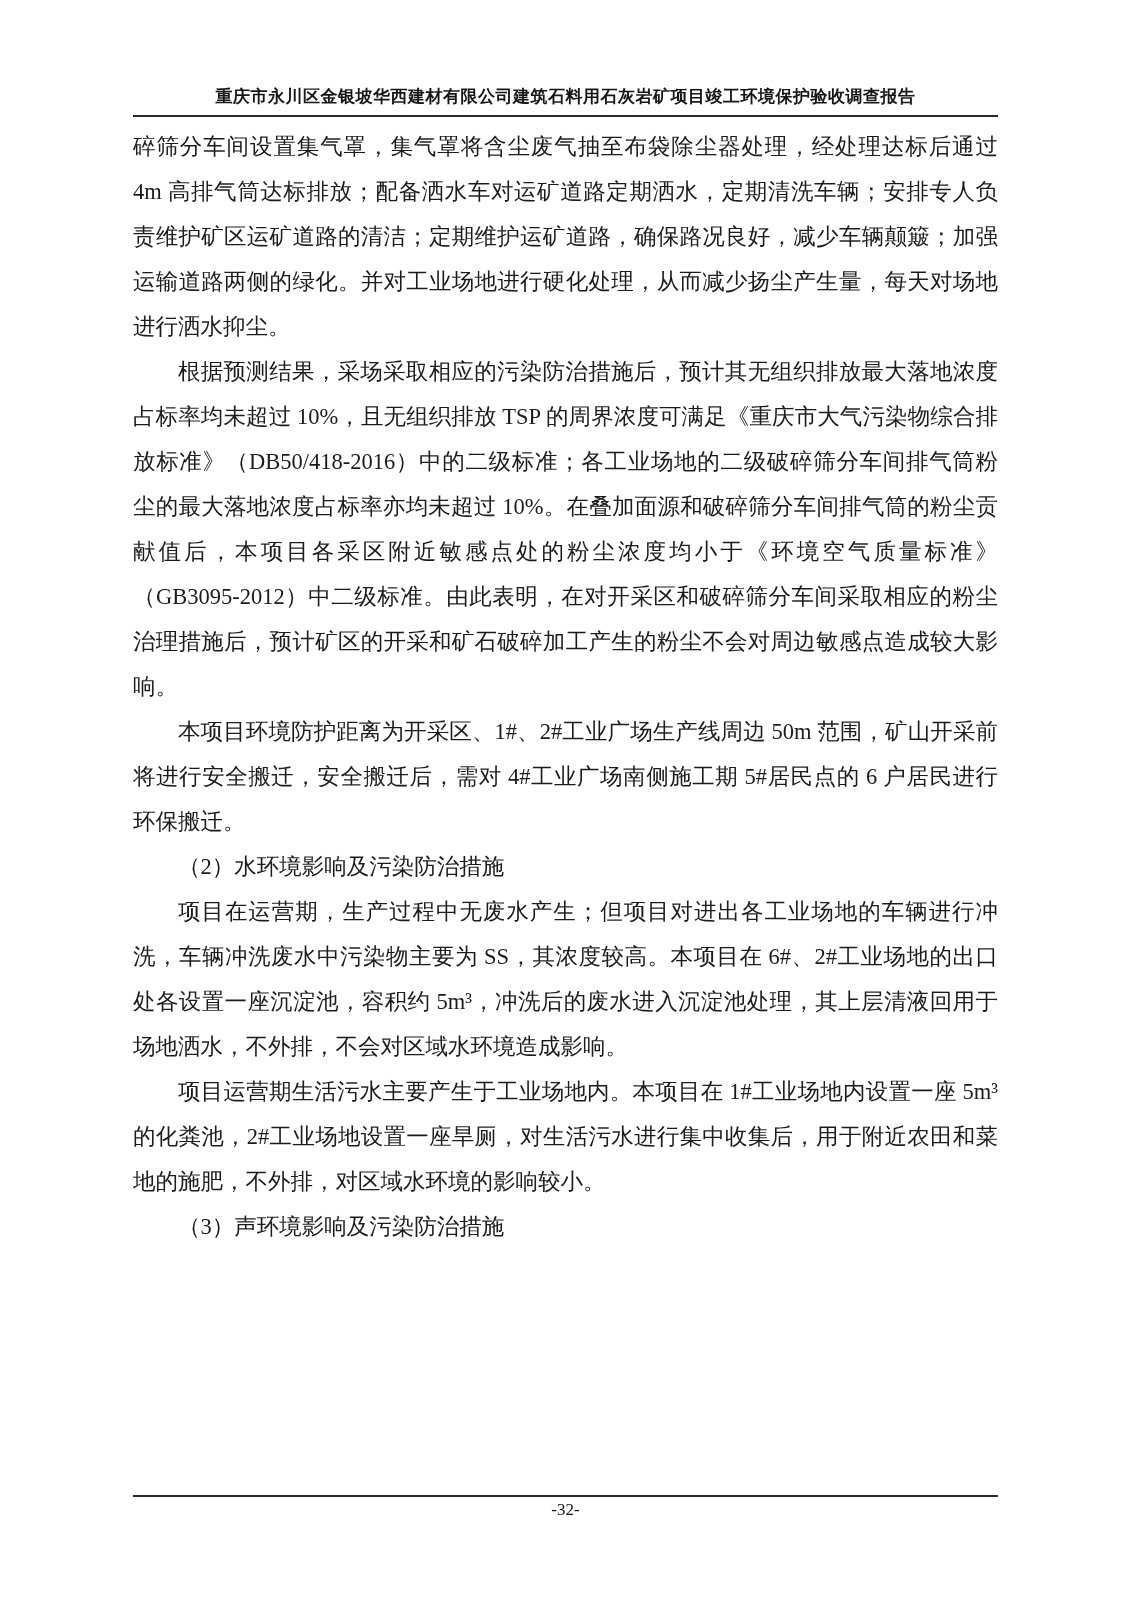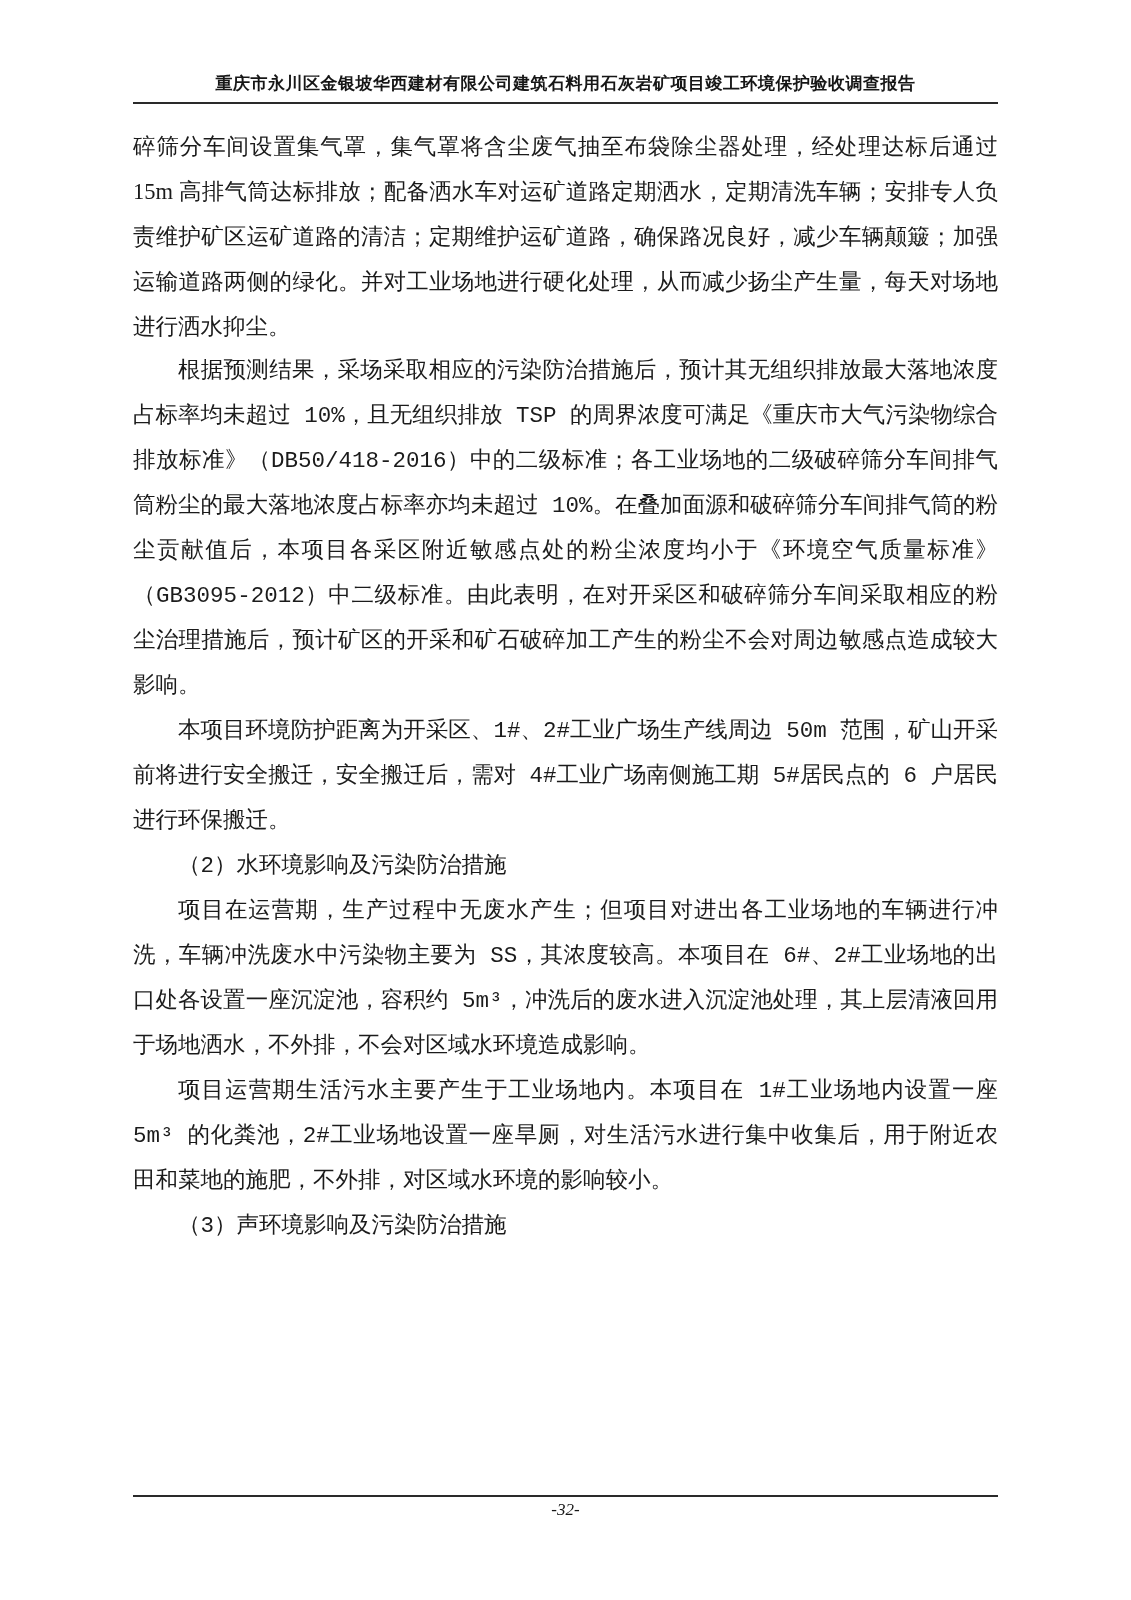--- a/index.html
+++ b/index.html
@@ -12,21 +12,21 @@
     width: 1131px;
     height: 1600px;
     background: #ffffff;
     font-family: "Liberation Serif", "DejaVu Serif", serif;
     color: #1b1b1b;
     overflow: hidden;
   }
   
   .page-header {
     position: absolute;
-    top: 0;
+    top: 13px;
     left: 133px;
     width: 865px;
   }
   .header-title {
     padding-top: 72px;
     text-align: center;
     font-size: 17px;
     font-weight: bold;
     letter-spacing: 0.5px;
     color: #161616;
@@ -47,29 +47,27 @@
     font-size: 22.5px;
     line-height: 45px;
     text-align: justify;
     text-justify: inter-ideograph;
   }
   .para {
     margin: 0;
   }
   .indented {
     text-indent: 45px;
-    font-family: Liberation Mono, monospace;
   }
   
   .page-footer {
     position: absolute;
     top: 1495px;
     left: 133px;
     width: 865px;
-    font-style: italic;
   }
   .footer-rule {
     border: none;
     border-top: 2px solid #2a2a2a;
     height: 0;
     margin: 0;
   }
   .page-number {
     padding-top: 3px;
     text-align: center;
@@ -81,21 +79,21 @@
 <body>
 
 <div class="page">
 
   <div class="page-header">
     <div class="header-title">重庆市永川区金银坡华西建材有限公司建筑石料用石灰岩矿项目竣工环境保护验收调查报告</div>
     <hr class="header-rule">
   </div>
 
   <div class="doc-body">
-    <p class="para">碎筛分车间设置集气罩，集气罩将含尘废气抽至布袋除尘器处理，经处理达标后通过 15m 高排气筒达标排放；配备洒水车对运矿道路定期洒水，定期清洗车辆；安排专人负责维护矿区运矿道路的清洁；定期维护运矿道路，确保路况良好，减少车辆颠簸；加强运输道路两侧的绿化。并对工业场地进行硬化处理，从而减少扬尘产生量，每天对场地进行洒水抑尘。</p>
+    <p class="para">碎筛分车间设置集气罩，集气罩将含尘废气抽至布袋除尘器处理，经处理达标后通过 4m 高排气筒达标排放；配备洒水车对运矿道路定期洒水，定期清洗车辆；安排专人负责维护矿区运矿道路的清洁；定期维护运矿道路，确保路况良好，减少车辆颠簸；加强运输道路两侧的绿化。并对工业场地进行硬化处理，从而减少扬尘产生量，每天对场地进行洒水抑尘。</p>
     <p class="para indented">根据预测结果，采场采取相应的污染防治措施后，预计其无组织排放最大落地浓度占标率均未超过 10%，且无组织排放 TSP 的周界浓度可满足《重庆市大气污染物综合排放标准》（DB50/418-2016）中的二级标准；各工业场地的二级破碎筛分车间排气筒粉尘的最大落地浓度占标率亦均未超过 10%。在叠加面源和破碎筛分车间排气筒的粉尘贡献值后，本项目各采区附近敏感点处的粉尘浓度均小于《环境空气质量标准》（GB3095-2012）中二级标准。由此表明，在对开采区和破碎筛分车间采取相应的粉尘治理措施后，预计矿区的开采和矿石破碎加工产生的粉尘不会对周边敏感点造成较大影响。</p>
     <p class="para indented">本项目环境防护距离为开采区、1#、2#工业广场生产线周边 50m 范围，矿山开采前将进行安全搬迁，安全搬迁后，需对 4#工业广场南侧施工期 5#居民点的 6 户居民进行环保搬迁。</p>
     <p class="para indented">（2）水环境影响及污染防治措施</p>
     <p class="para indented">项目在运营期，生产过程中无废水产生；但项目对进出各工业场地的车辆进行冲洗，车辆冲洗废水中污染物主要为 SS，其浓度较高。本项目在 6#、2#工业场地的出口处各设置一座沉淀池，容积约 5m³，冲洗后的废水进入沉淀池处理，其上层清液回用于场地洒水，不外排，不会对区域水环境造成影响。</p>
     <p class="para indented">项目运营期生活污水主要产生于工业场地内。本项目在 1#工业场地内设置一座 5m³ 的化粪池，2#工业场地设置一座旱厕，对生活污水进行集中收集后，用于附近农田和菜地的施肥，不外排，对区域水环境的影响较小。</p>
     <p class="para indented">（3）声环境影响及污染防治措施</p>
   </div>
 
   <div class="page-footer">
     <hr class="footer-rule">

